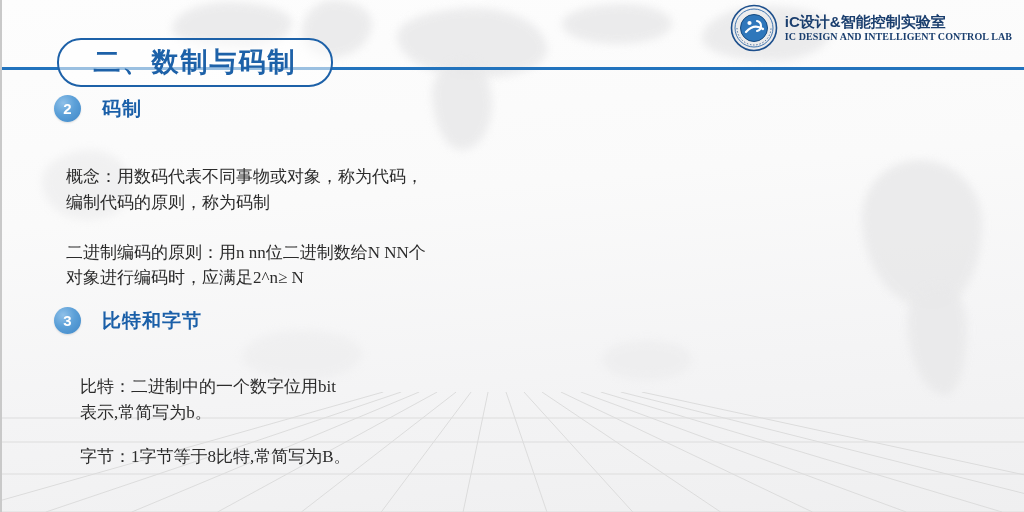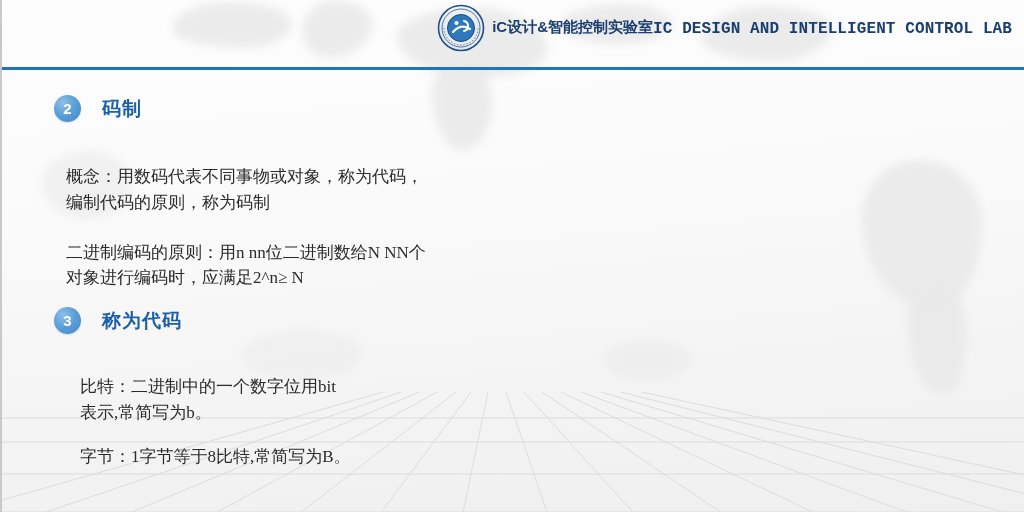--- a/index.html
+++ b/index.html
@@ -90,32 +90,32 @@
   .logo-wrap {
     position: absolute;
     right: 12px;
     top: 4px;
     display: flex;
     align-items: center;
     gap: 7px;
     z-index: 4;
   }
   .logo-mark { width: 48px; height: 48px; flex: 0 0 48px; }
-  .logo-text { display: flex; line-height: 1.05; }
+  .logo-text { display: flex; flex-direction: column; line-height: 1.05; }
   .logo-cn {
     font-family: "Liberation Sans", "DejaVu Sans", sans-serif;
     font-weight: 700;
     font-size: 15px;
     color: #1a3e6e;
     white-space: nowrap;
   }
   .logo-en {
-    font-family: Liberation Mono, monospace;
-    font-weight: 700;
-    font-size: 16px;
+    font-family: Liberation Serif, serif;
+    font-weight: 700;
+    font-size: 10px;
     color: #1a3e6e;
     letter-spacing: .1px;
     white-space: nowrap;
     margin-top: 2px;
   }
 
   
   .content { position: absolute; left: 0; top: 95px; width: 1024px; }
 
   .section-head {
@@ -203,20 +203,23 @@
         <line x1="400" y1="0" x2="44" y2="120"></line>
         <line x1="382" y1="0" x2="-42" y2="120"></line>
         <line x1="620" y1="0" x2="1098" y2="120"></line>
         <line x1="641" y1="0" x2="1196" y2="120"></line>
       </g>
     </svg>
   </div>
 
   <div class="header-rule"></div>
 
+  <div class="title-pill">
+    <span class="title-text">二、数制与码制</span>
+  </div>
 
   <div class="logo-wrap">
     <span class="logo-mark">
       <svg viewBox="0 0 48 48" width="48" height="48" aria-hidden="true">
         <circle cx="24" cy="24" r="22.5" fill="none" stroke="#1d4f8c" stroke-width="1.6"></circle>
         <circle cx="24" cy="24" r="19" fill="none" stroke="#2a66a8" stroke-width="0.9"></circle>
         <circle cx="24" cy="24" r="13.5" fill="#2f77bb"></circle>
         <circle cx="24" cy="24" r="13.5" fill="none" stroke="#14497f" stroke-width="1"></circle>
         <path d="M16 28 q8 -9 17 -3" fill="none" stroke="#ffffff" stroke-width="2.2" stroke-linecap="round"></path>
         <circle cx="19.5" cy="19" r="2.1" fill="#ffffff"></circle>
@@ -248,21 +251,21 @@
 
     <div class="p-block">
       <p class="para" style="margin:0">二进制编码的原则：用n nn位二进制数给N NN个
 对象进行编码时，应满足2^n≥ N</p>
     </div>
 
     <div class="sp-b"></div>
 
     <div class="section-head">
       <span class="badge">3</span>
-      <span class="section-title">称为代码</span>
+      <span class="section-title">比特和字节</span>
     </div>
 
     <div class="sp-d"></div>
 
     <div class="p-block" style="padding-left:78px">
       <p class="para" style="margin:0">比特：二进制中的一个数字位用bit
 表示,常简写为b。</p>
     </div>
 
     <div class="sp-e"></div>

